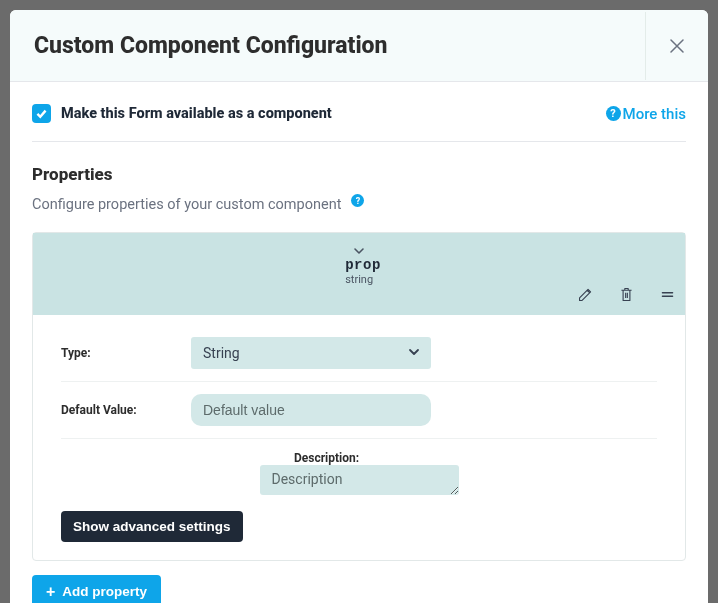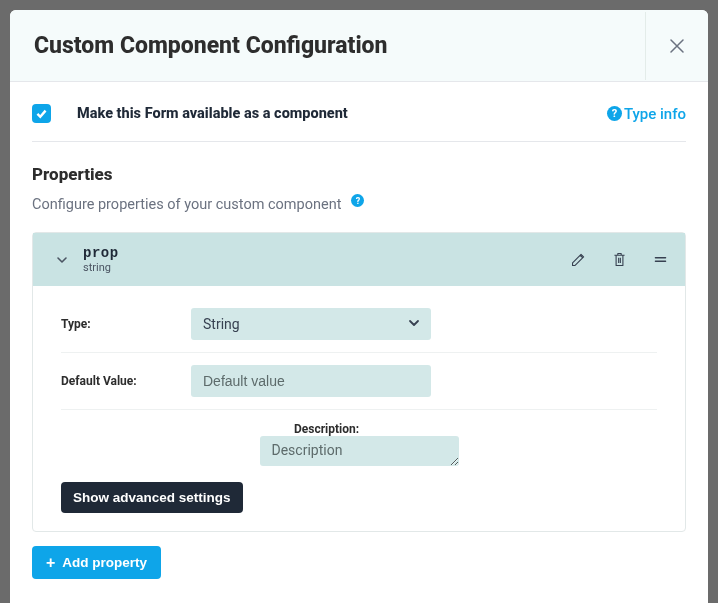--- a/index.html
+++ b/index.html
@@ -49,21 +49,21 @@
       display: flex;
       align-items: center;
       justify-content: space-between;
       padding: 8px 0 18px 0;
       border-bottom: 1px solid #e5e7eb;
       margin-bottom: 22px;
     }
     .chk-wrap {
       display: flex;
       align-items: center;
-      gap: 26px;
+      gap: 10px;
     }
     .chk {
       width: 19px; height: 19px;
       background: #0ea5e9;
       border-radius: 4px;
       display: flex; align-items: center; justify-content: center;
       cursor: pointer;
     }
     .chk svg { width: 13px; height: 13px; stroke: #fff; stroke-width: 3; fill: none; }
     .chk-label {
@@ -103,23 +103,24 @@
       font-size: 9px; font-weight: 700;
       position: relative; top: -4px;
     }
     .prop-card {
       border: 1px solid #e2e8e8;
       border-radius: 4px;
       background: #fff;
     }
     .prop-header {
       background: #c9e3e3;
-      padding: 12px 16px;
-      display: flex;
-      align-items: center;
+      padding: 12px 9px;
+      display: flex;
+      align-items: center;
+      flex-direction: column;
     }
     .chevron {
       width: 26px; display: flex; align-items: center; justify-content: center;
       color: #4b5563; cursor: pointer;
     }
     .chevron svg { width: 12px; height: 12px; }
     .prop-name { margin-left: 8px; }
     .prop-name .n {
       font-family: "SFMono-Regular", Consolas, "Liberation Mono", Menlo, monospace;
       font-size: 14px; font-weight: 700; color: #1f2937;
@@ -157,21 +158,21 @@
       display: flex; align-items: center;
       padding: 0 12px;
       font-size: 14px; color: #374151;
       cursor: pointer;
     }
     .select .caret { position: absolute; right: 10px; }
     .select .caret svg { width: 14px; height: 14px; }
     .text-input {
       background: #d3e8e8;
       border: none; outline: none;
-      border-radius: 3px;
+      border-radius: 10px;
       height: 32px;
       width: 240px;
       padding: 4px 12px;
       font-size: 14px;
       color: #374151;
     }
     .text-input::placeholder { color: #5d6b6b; }
     .checkbox {
       width: 19px; height: 19px;
       border: 1.5px solid #cfd8d8;
@@ -235,21 +236,21 @@
       <div class="chk-wrap">
         <div class="chk">
           <svg viewBox="0 0 16 16">
               <polyline points="3,8.5 6.5,12 13,4.5"></polyline>
             </svg>
         </div>
         <span class="chk-label">Make this Form available as a component</span>
       </div>
       <a class="more-info">
         <span class="help-circle">?</span>
-        <span>Type info</span>
+        <span>More this</span>
       </a>
     </div>
 
     <div class="section-title">Properties</div>
     <div class="section-sub">
       <span>Configure properties of your custom component</span>
       <span class="help-sm">?</span>
     </div>
 
     <div class="prop-card">

